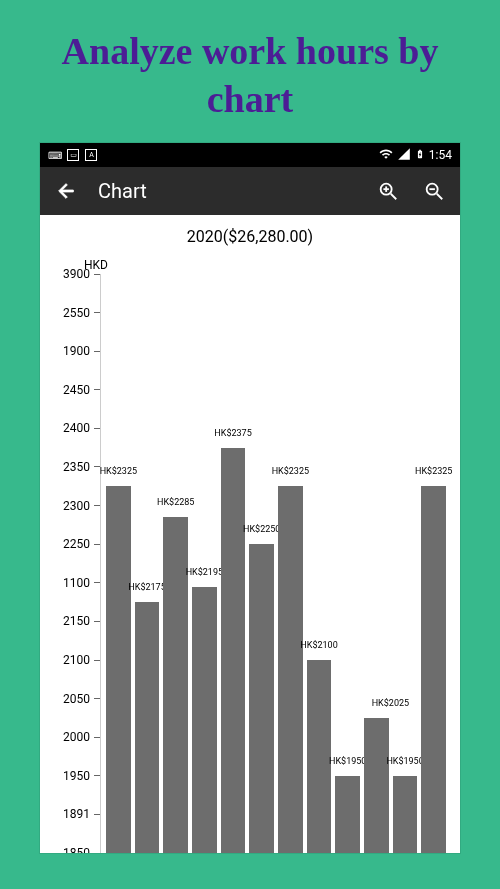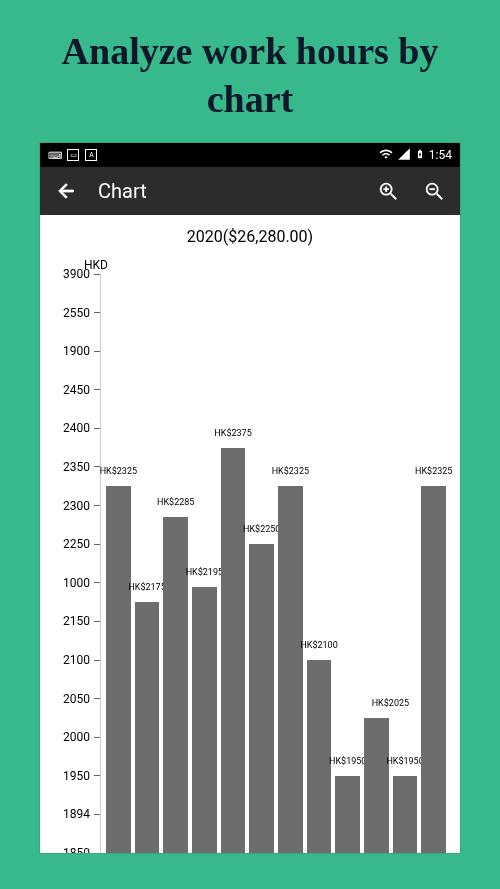--- a/index.html
+++ b/index.html
@@ -13,21 +13,21 @@
   }
   .page {
     width: 500px;
     height: 889px;
     background: #37b98c;
     display: flex;
     flex-direction: column;
     align-items: center;
   }
   .headline {
-    color: #0f172a;
+    color: #4c1d95;
     font-weight: 700;
     font-size: 38px;
     text-align: center;
     margin: 28px 20px 10px 20px;
     line-height: 1.25;
     font-family: Georgia, "Times New Roman", serif;
   }
   .device {
     width: 420px;
     height: 710px;
@@ -256,21 +256,21 @@
             </div>
             <div class="y-tick" style="top: 40%;">
               <span>2300</span>
               <span class="tick-mark"></span>
             </div>
             <div class="y-tick" style="top: 46.6667%;">
               <span>2250</span>
               <span class="tick-mark"></span>
             </div>
             <div class="y-tick" style="top: 53.3333%;">
-              <span>1000</span>
+              <span>1100</span>
               <span class="tick-mark"></span>
             </div>
             <div class="y-tick" style="top: 60%;">
               <span>2150</span>
               <span class="tick-mark"></span>
             </div>
             <div class="y-tick" style="top: 66.6667%;">
               <span>2100</span>
               <span class="tick-mark"></span>
             </div>
@@ -280,21 +280,21 @@
             </div>
             <div class="y-tick" style="top: 80%;">
               <span>2000</span>
               <span class="tick-mark"></span>
             </div>
             <div class="y-tick" style="top: 86.6667%;">
               <span>1950</span>
               <span class="tick-mark"></span>
             </div>
             <div class="y-tick" style="top: 93.3333%;">
-              <span>1894</span>
+              <span>1891</span>
               <span class="tick-mark"></span>
             </div>
             <div class="y-tick" style="top: 100%;">
               <span>1850</span>
               <span class="tick-mark"></span>
             </div>
           </div>
         <div class="plot">
           <div class="bars" id="bars">
               <div class="bar-slot">

